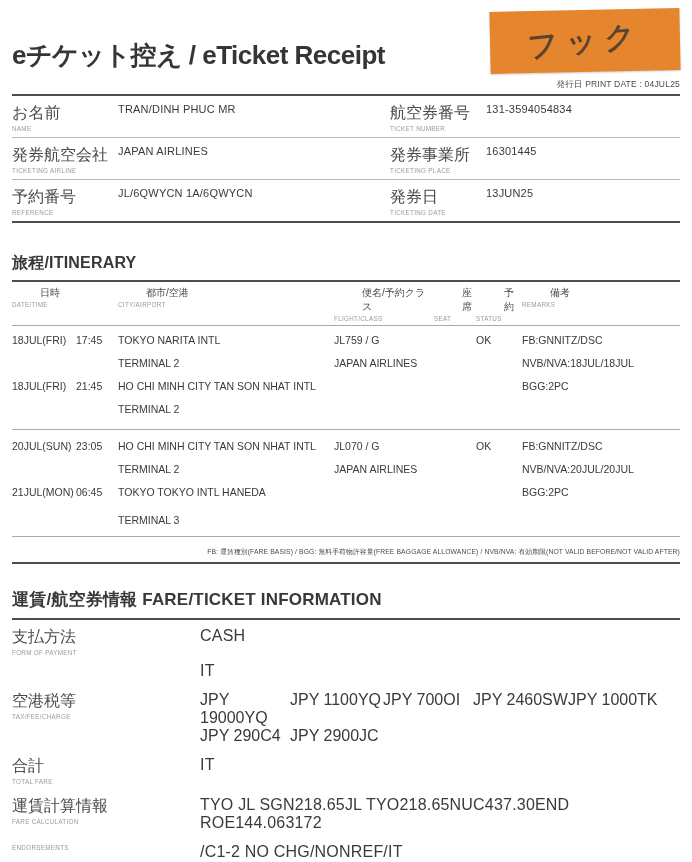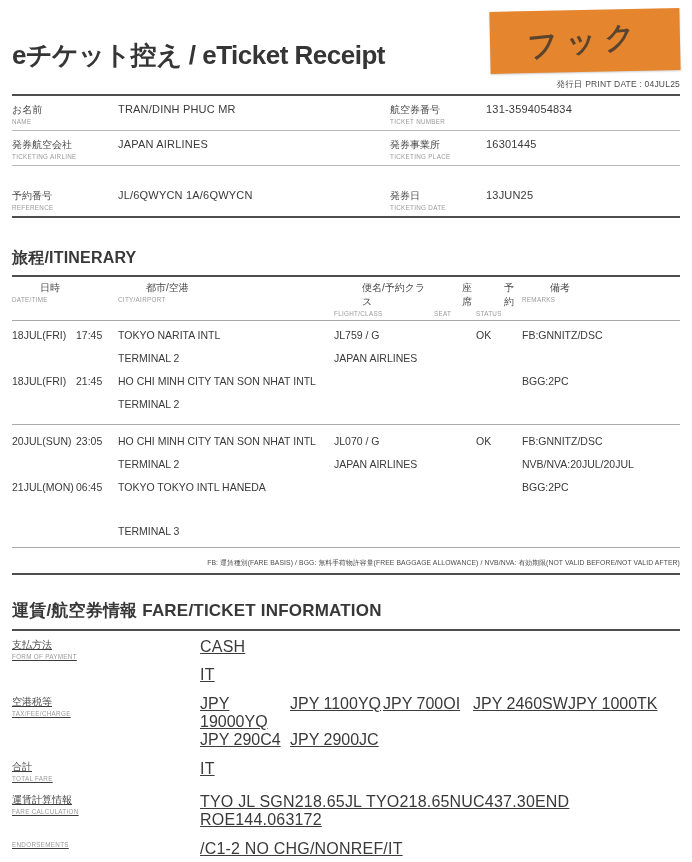--- a/index.html
+++ b/index.html
@@ -24,43 +24,43 @@
   }
   h1.title { padding-top:38px; font-size:26px; font-weight:bold; color:#353535; letter-spacing:-.5px; }
   .print-date { text-align:right; font-size:8.5px; color:#4a4a4a; margin:6px 0 3px; letter-spacing:.2px; }
 
   
   .info { border-top:2px solid #4e4e4e; border-bottom:2px solid #4e4e4e; }
   .info-row {
     display:grid; grid-template-columns:106px 272px 96px 1fr;
     padding:7px 0 5px; border-bottom:1px solid #b9b9b9; min-height:29px;
   }
-  .info-row:last-child { border-bottom:none;margin-top:16px; }
-  .lbl-ja { display:block; font-size:10px; color:#4a4a4a; }
+  .info-row:last-child { border-bottom:none; }
+  .lbl-ja { display:block; font-size:16px; color:#4a4a4a; }
   .lbl-en { display:block; font-size:6.3px; color:#9a9a9a; letter-spacing:.3px; margin-top:1px; }
   .val { font-size:11px; color:#3a3a3a; letter-spacing:.2px; }
 
   
   h2.sec { font-size:16px; font-weight:bold; color:#383838; letter-spacing:.2px; }
   .itin-head-space { margin-top:30px; }
   .itin-table { border-top:2px solid #4e4e4e; margin-top:6px; }
   .itin-grid { display:grid; grid-template-columns:64px 42px 216px 100px 42px 46px 1fr; }
   .itin-colhead { padding:4px 0 3px; border-bottom:1px solid #a8a8a8; }
   .itin-colhead .lbl-ja { font-size:10px;margin-left:28px; }
   .cell { font-size:10.5px; color:#3a3a3a; line-height:23px; white-space:nowrap; }
   .itin-body { padding:3px 0 4px; }
   .seg-sep { border-top:1px solid #ababab; margin:4px 0 2px; }
   .legend-row { border-top:1px solid #ababab; padding:3px 0 4px; text-align:right; }
   .legend-row span { font-size:6.8px; color:#4a4a4a; letter-spacing:.1px; }
   .itin-bottom { border-top:2px solid #4e4e4e; }
 
   
   .fare-head { margin-top:24px; padding-bottom:7px; border-bottom:2.5px solid #4e4e4e; }
   .fare-head h2 { font-size:17px; }
-  .fare-row { display:grid; grid-template-columns:188px 1fr; padding:7px 0 4px;text-decoration:underline; }
+  .fare-row { display:grid; grid-template-columns:188px 1fr; padding:7px 0 4px; }
   .fare-row .val { font-size:16px; }
   .tax-line { display:grid; grid-template-columns:90px 93px 90px 95px 1fr; }
   .tax-line + .tax-line { }
   .tax-line span { font-size:16px; color:#3a3a3a; }
   .fare-bottom { border-top:2px solid #4e4e4e; margin-top:10px; }
 
   
   .footer { margin-top:11px; }
   .fine { font-size:6px; color:#3f3f3f; line-height:1.45; }
   .fine.url { font-weight:bold; font-size:6.4px; }
@@ -157,20 +157,21 @@
         <div class="cell">OK</div>
         <div class="cell">FB:GNNITZ/DSC</div>
       </div>
       <div class="itin-grid">
         <div class="cell"></div>
         <div class="cell"></div>
         <div class="cell">TERMINAL 2</div>
         <div class="cell">JAPAN AIRLINES</div>
         <div class="cell"></div>
         <div class="cell"></div>
+        <div class="cell">NVB/NVA:18JUL/18JUL</div>
       </div>
       <div class="itin-grid">
         <div class="cell">18JUL(FRI)</div>
         <div class="cell">21:45</div>
         <div class="cell">HO CHI MINH CITY TAN SON NHAT INTL</div>
         <div class="cell"></div>
         <div class="cell"></div>
         <div class="cell"></div>
         <div class="cell">BGG:2PC</div>
       </div>
@@ -208,21 +209,21 @@
       </div>
       <div class="itin-grid">
         <div class="cell">21JUL(MON)</div>
         <div class="cell">06:45</div>
         <div class="cell">TOKYO TOKYO INTL HANEDA</div>
         <div class="cell"></div>
         <div class="cell"></div>
         <div class="cell"></div>
         <div class="cell">BGG:2PC</div>
       </div>
-      <div class="itin-grid" style="margin-top:21px">
+      <div class="itin-grid" style="margin-top:5px">
         <div class="cell"></div>
         <div class="cell"></div>
         <div class="cell">TERMINAL 3</div>
         <div class="cell"></div>
         <div class="cell"></div>
         <div class="cell"></div>
         <div class="cell"></div>
       </div>
     </div>
 

